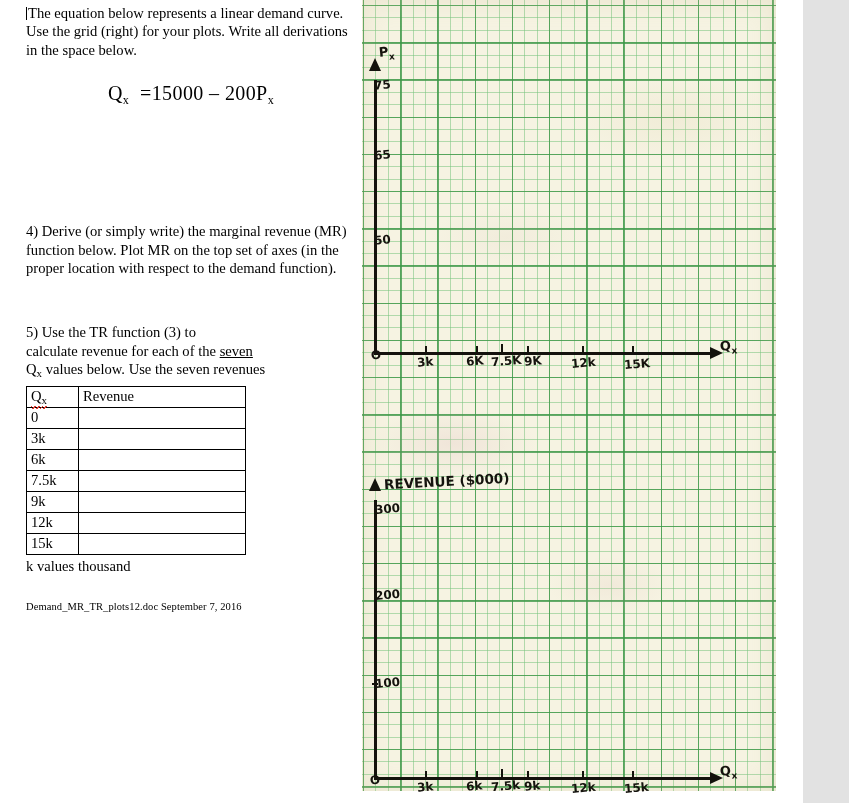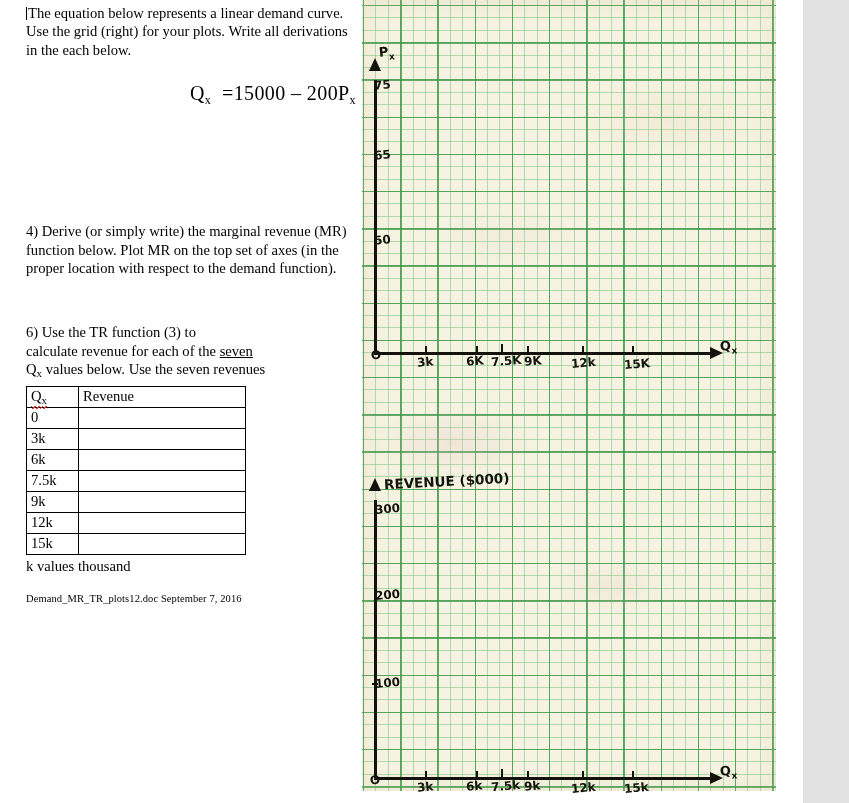--- a/index.html
+++ b/index.html
@@ -11,41 +11,41 @@
 
   
   #doc-text{position:absolute;left:26px;top:4px;width:330px;}
   .para{font-size:14.6px;line-height:18.4px;margin:0 0 0 0;}
   .spacer-sm{height:14px;}
   .spacer-lg{height:46px;}
   .caret{display:inline-block;width:1px;height:13px;background:#000;
          vertical-align:-2px;margin-right:1px;}
 
   
-  .equation{font-size:20px;line-height:24px;text-align:right;
+  .equation{font-size:20px;line-height:24px;text-align:center;
             padding:8px 0 4px 0;letter-spacing:.4px;}
   .equation .sub{font-size:12px;vertical-align:-4px;}
 
   .u{text-decoration:underline;}
   .sub-x{font-size:11px;vertical-align:-3px;}
 
   
   #rev-table{border-collapse:collapse;margin-top:3px;width:219px;
              table-layout:fixed;}
   #rev-table td,#rev-table th{border:1px solid #000;height:20px;
              font-size:14.6px;font-weight:normal;text-align:left;
              padding:0 0 0 4px;font-family:"Liberation Serif",serif;}
   #rev-table col.c1{width:52px;}
   #rev-table col.c2{width:167px;}
   .sq{position:relative;display:inline-block;}
   .sq .wavy{position:absolute;left:0;right:0;bottom:-3px;height:3px;
       background:repeating-linear-gradient(135deg,#e03a2f 0 1.2px,transparent 1.2px 2.6px);}
 
   .kmeans{font-size:14.6px;margin-top:3px;}
-  .footer{font-size:10.5px;margin-top:18px;letter-spacing:.1px;}
+  .footer{font-size:10.5px;margin-top:26px;letter-spacing:.1px;}
 
   
   #graph-paper{position:absolute;left:362px;top:0;width:414px;height:791px;
     background-color:#f6f3e2;
     background-image:
       
       repeating-linear-gradient(to right, rgba(60,150,70,.78) 0 1.4px, transparent 1.4px 37.2px),
       
       repeating-linear-gradient(to bottom, rgba(60,150,70,.78) 0 1.4px, transparent 1.4px 37.2px),
       
@@ -79,21 +79,21 @@
   .lbl-axisname{font-size:13px;}
   .sup-x{font-size:9px;vertical-align:-4px;}
 </style>
 </head>
 <body>
 
 <div id="page-margin"></div>
 
 <div id="doc-text">
 
-  <p class="para"><span class="caret"></span><span>The equation below represents a linear demand curve.  Use the grid (right) for your plots.  Write all derivations in the each below.</span></p>
+  <p class="para"><span class="caret"></span><span>The equation below represents a linear demand curve.  Use the grid (right) for your plots.  Write all derivations in the space below.</span></p>
 
   <div class="spacer-sm"></div>
 
 
   <div class="equation">
     <span>Q</span><span class="sub">x</span>
     &nbsp;<span>=15000 – 200P</span><span class="sub">x</span>
   </div>
 
   <div class="spacer-sm"></div>
@@ -102,21 +102,21 @@
   <div class="spacer-lg"></div>
 
 
   <div class="spacer-lg"></div>
 
   <p class="para">4) Derive (or simply write) the marginal revenue (MR) function below.  Plot MR on the top set of axes (in the proper location with respect to the demand function).</p>
 
   <div class="spacer-lg"></div>
 
   <p class="para">
-    <span>6) Use the TR function (3) to</span><br>
+    <span>5) Use the TR function (3) to</span><br>
     <span>calculate revenue for each of the </span><span class="u">seven</span><br>
     <span>Q</span><span class="sub-x">x</span><span> values below. Use the seven revenues</span><br>
   </p>
 
   <table id="rev-table">
     <colgroup>
         <col class="c1">
         <col class="c2">
       </colgroup>
     <tbody>

